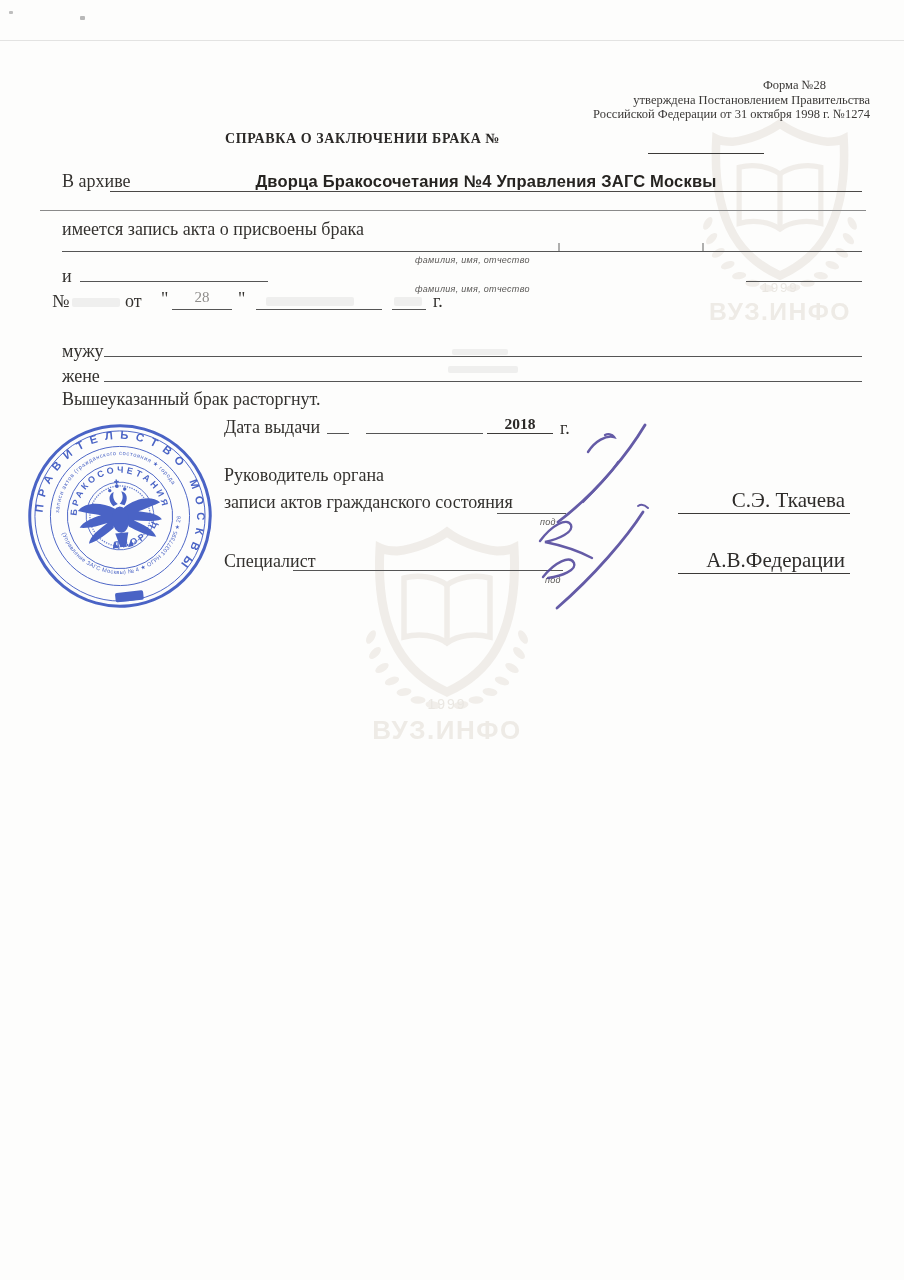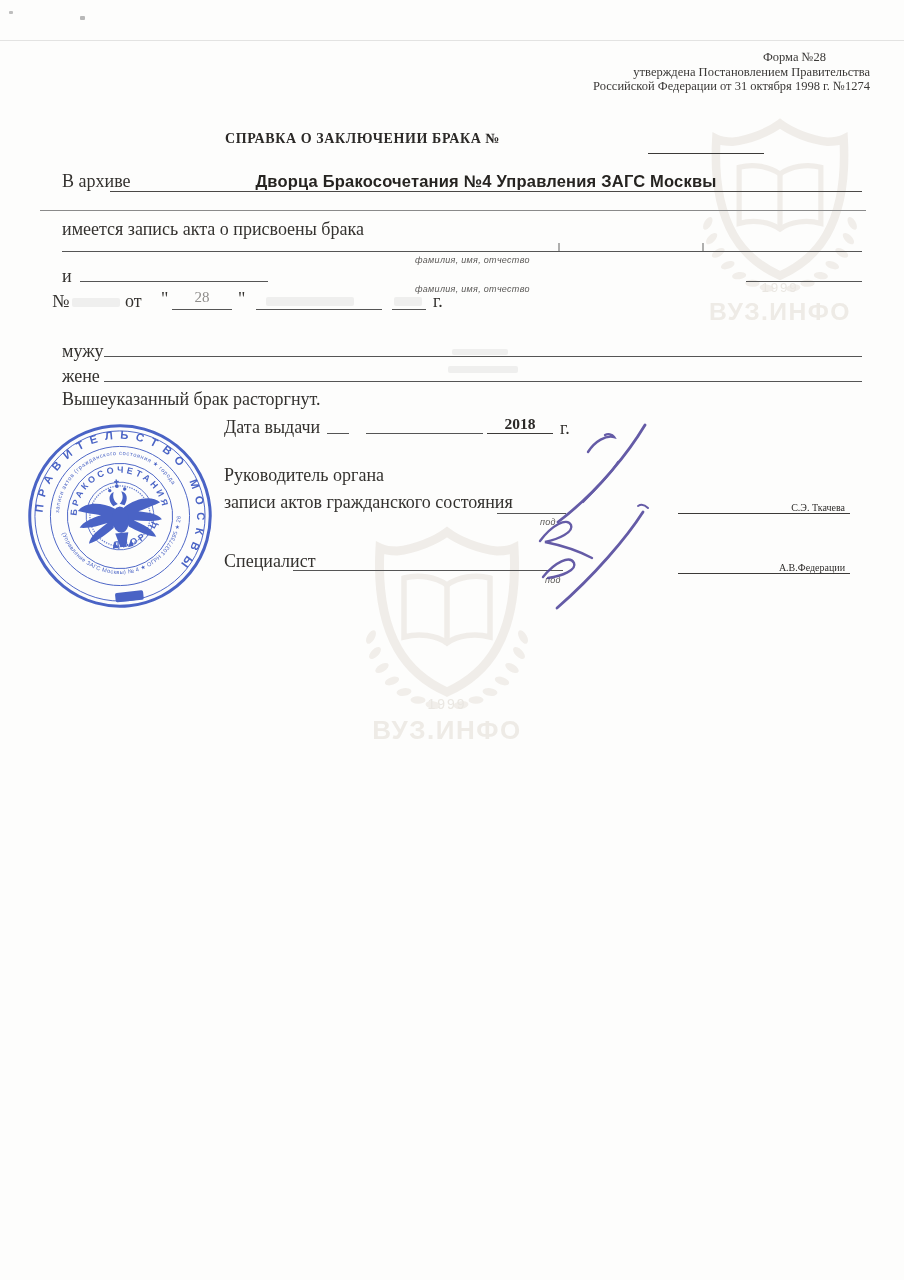--- a/index.html
+++ b/index.html
@@ -9,38 +9,38 @@
     font-family:"Liberation Serif", serif;color:#2f2d2b;
   }
   
   .speck{position:absolute;background:#8b8b8b;border-radius:1px;}
   .scanline{position:absolute;left:0;right:0;top:40px;height:1px;background:rgba(110,110,110,.18);}
   .smudge{position:absolute;background:rgba(60,60,60,.07);border-radius:2px;filter:blur(.6px);}
   .tick{position:absolute;width:2px;height:8px;background:rgba(80,80,80,.45);}
   
   .form-ref{position:absolute;top:50px;right:34px;text-align:right;
     font-size:12.5px;line-height:14.5px;color:#3b3937;}
-  .form-ref .l1{margin-right:44px;}
+  .form-ref .l1{margin-right:44px;margin-top:28px;}
   
   .title{position:absolute;top:131px;left:225px;font-size:14px;font-weight:bold;letter-spacing:.6px;color:#2b2927;}
   .title-blank{position:absolute;top:130px;left:648px;width:116px;height:23px;border-bottom:1.6px solid #3c3a38;}
   
   .lbl{position:absolute;font-size:18px;color:#34322f;}
   .rule{position:absolute;border-bottom:1.3px solid #555;}
   .caption{position:absolute;font-family:"Liberation Sans",sans-serif;font-style:italic;
     font-size:9px;color:#5a5856;letter-spacing:.3px;}
   .org-line{position:absolute;top:166px;left:110px;right:42px;height:25px;border-bottom:1.5px solid #4a4846;
     display:flex;align-items:flex-end;justify-content:center;text-align:center;}
   .org-name{font-family:"Liberation Sans",sans-serif;font-weight:bold;font-size:16.5px;color:#262421;letter-spacing:.2px;}
   .sep{position:absolute;top:210px;left:40px;right:38px;border-top:1px solid #8a8a8a;}
   .faded{color:#8f8d8b;filter:blur(.4px);}
   .bold-year{position:absolute;top:402px;left:487px;width:66px;height:31px;border-bottom:1.6px solid #3c3a38;
     display:flex;align-items:flex-end;justify-content:center;font-weight:bold;font-size:15.5px;color:#2b2927;}
   .name-box{position:absolute;width:167px;height:20px;border-bottom:1.4px solid #3c3a38;
-    display:flex;align-items:flex-end;justify-content:flex-end;padding-right:5px;font-size:10px;color:#2e2c2a;}
+    display:flex;align-items:flex-end;justify-content:flex-end;padding-right:5px;font-size:21px;color:#2e2c2a;}
   
   .wm{position:absolute;pointer-events:none;}
   
   .stamp{position:absolute;left:26px;top:422px;width:188px;height:188px;transform:rotate(-6deg);opacity:.92;}
   .ink{position:absolute;left:515px;top:415px;width:162px;height:212px;}
 </style>
 </head>
 <body>
 
 <div id="page">

